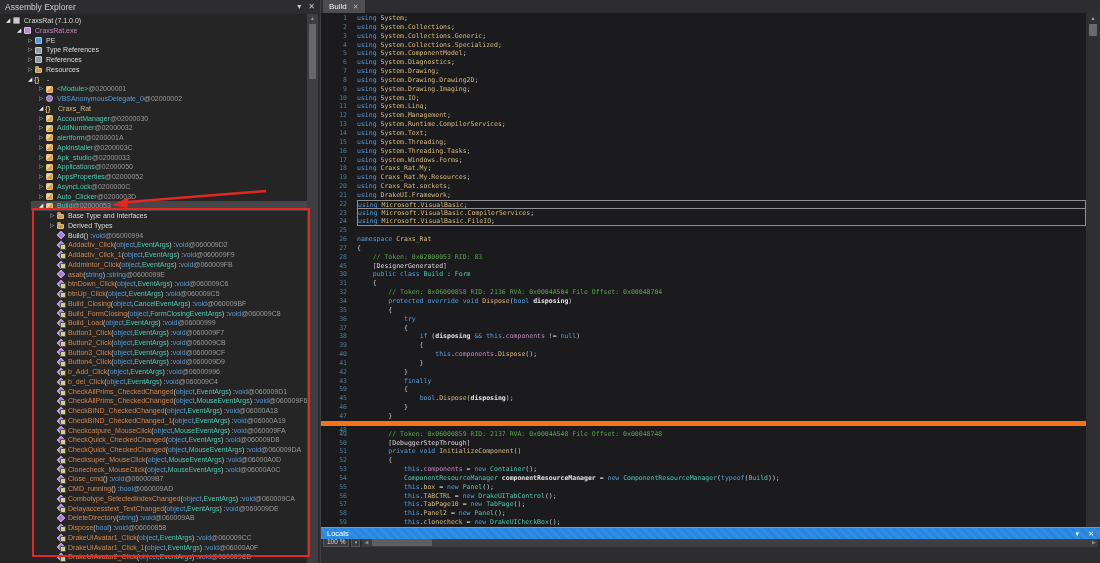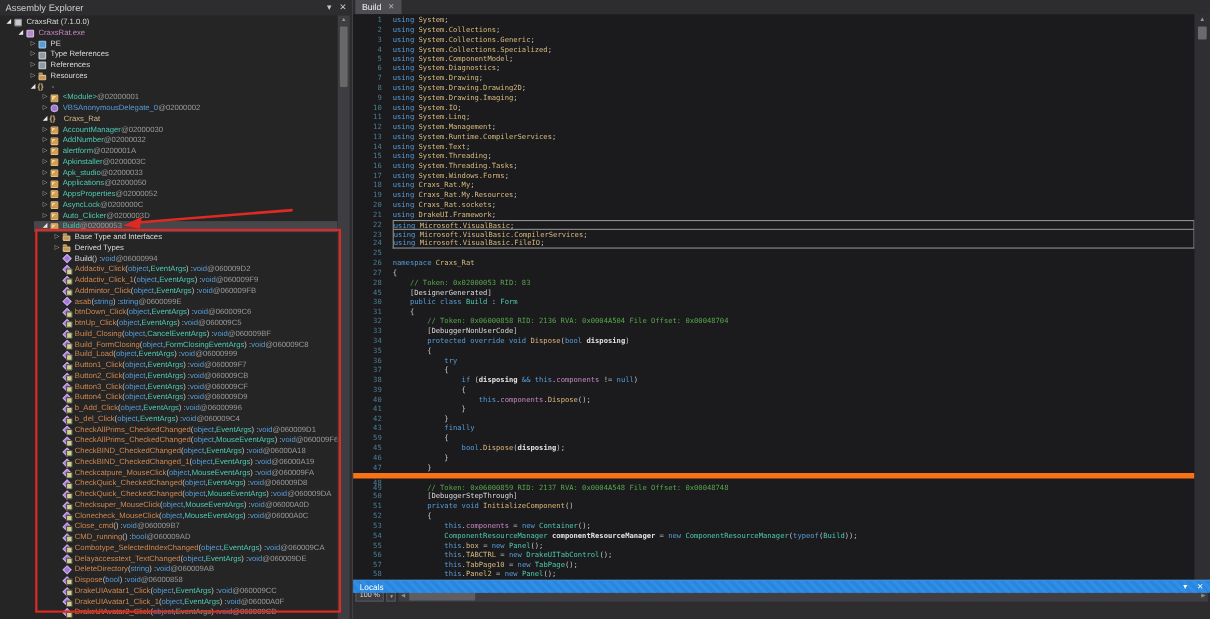--- a/index.html
+++ b/index.html
@@ -866,24 +866,20 @@
         </div>
         <div class="cline">
           <span class="gut">31</span>
           <span class="ctext"><span class="c-p">    {</span></span>
         </div>
         <div class="cline">
           <span class="gut">32</span>
           <span class="ctext"><span class="c-p">        </span><span class="c-c">// Token: 0x06000858 RID: 2136 RVA: 0x0004A504 File Offset: 0x00048704</span></span>
         </div>
         <div class="cline">
-          <span class="gut">33</span>
-          <span class="ctext"><span class="c-p">        [</span><span class="c-a">DebuggerNonUserCode</span><span class="c-p">]</span></span>
-        </div>
-        <div class="cline">
           <span class="gut">34</span>
           <span class="ctext"><span class="c-p">        </span><span class="c-k">protected override void </span><span class="c-m">Dispose</span><span class="c-p">(</span><span class="c-k">bool</span><span class="c-l"> disposing</span><span class="c-p">)</span></span>
         </div>
         <div class="cline">
           <span class="gut">35</span>
           <span class="ctext"><span class="c-p">        {</span></span>
         </div>
         <div class="cline">
           <span class="gut">36</span>
           <span class="ctext"><span class="c-p">            </span><span class="c-k">try</span></span>

